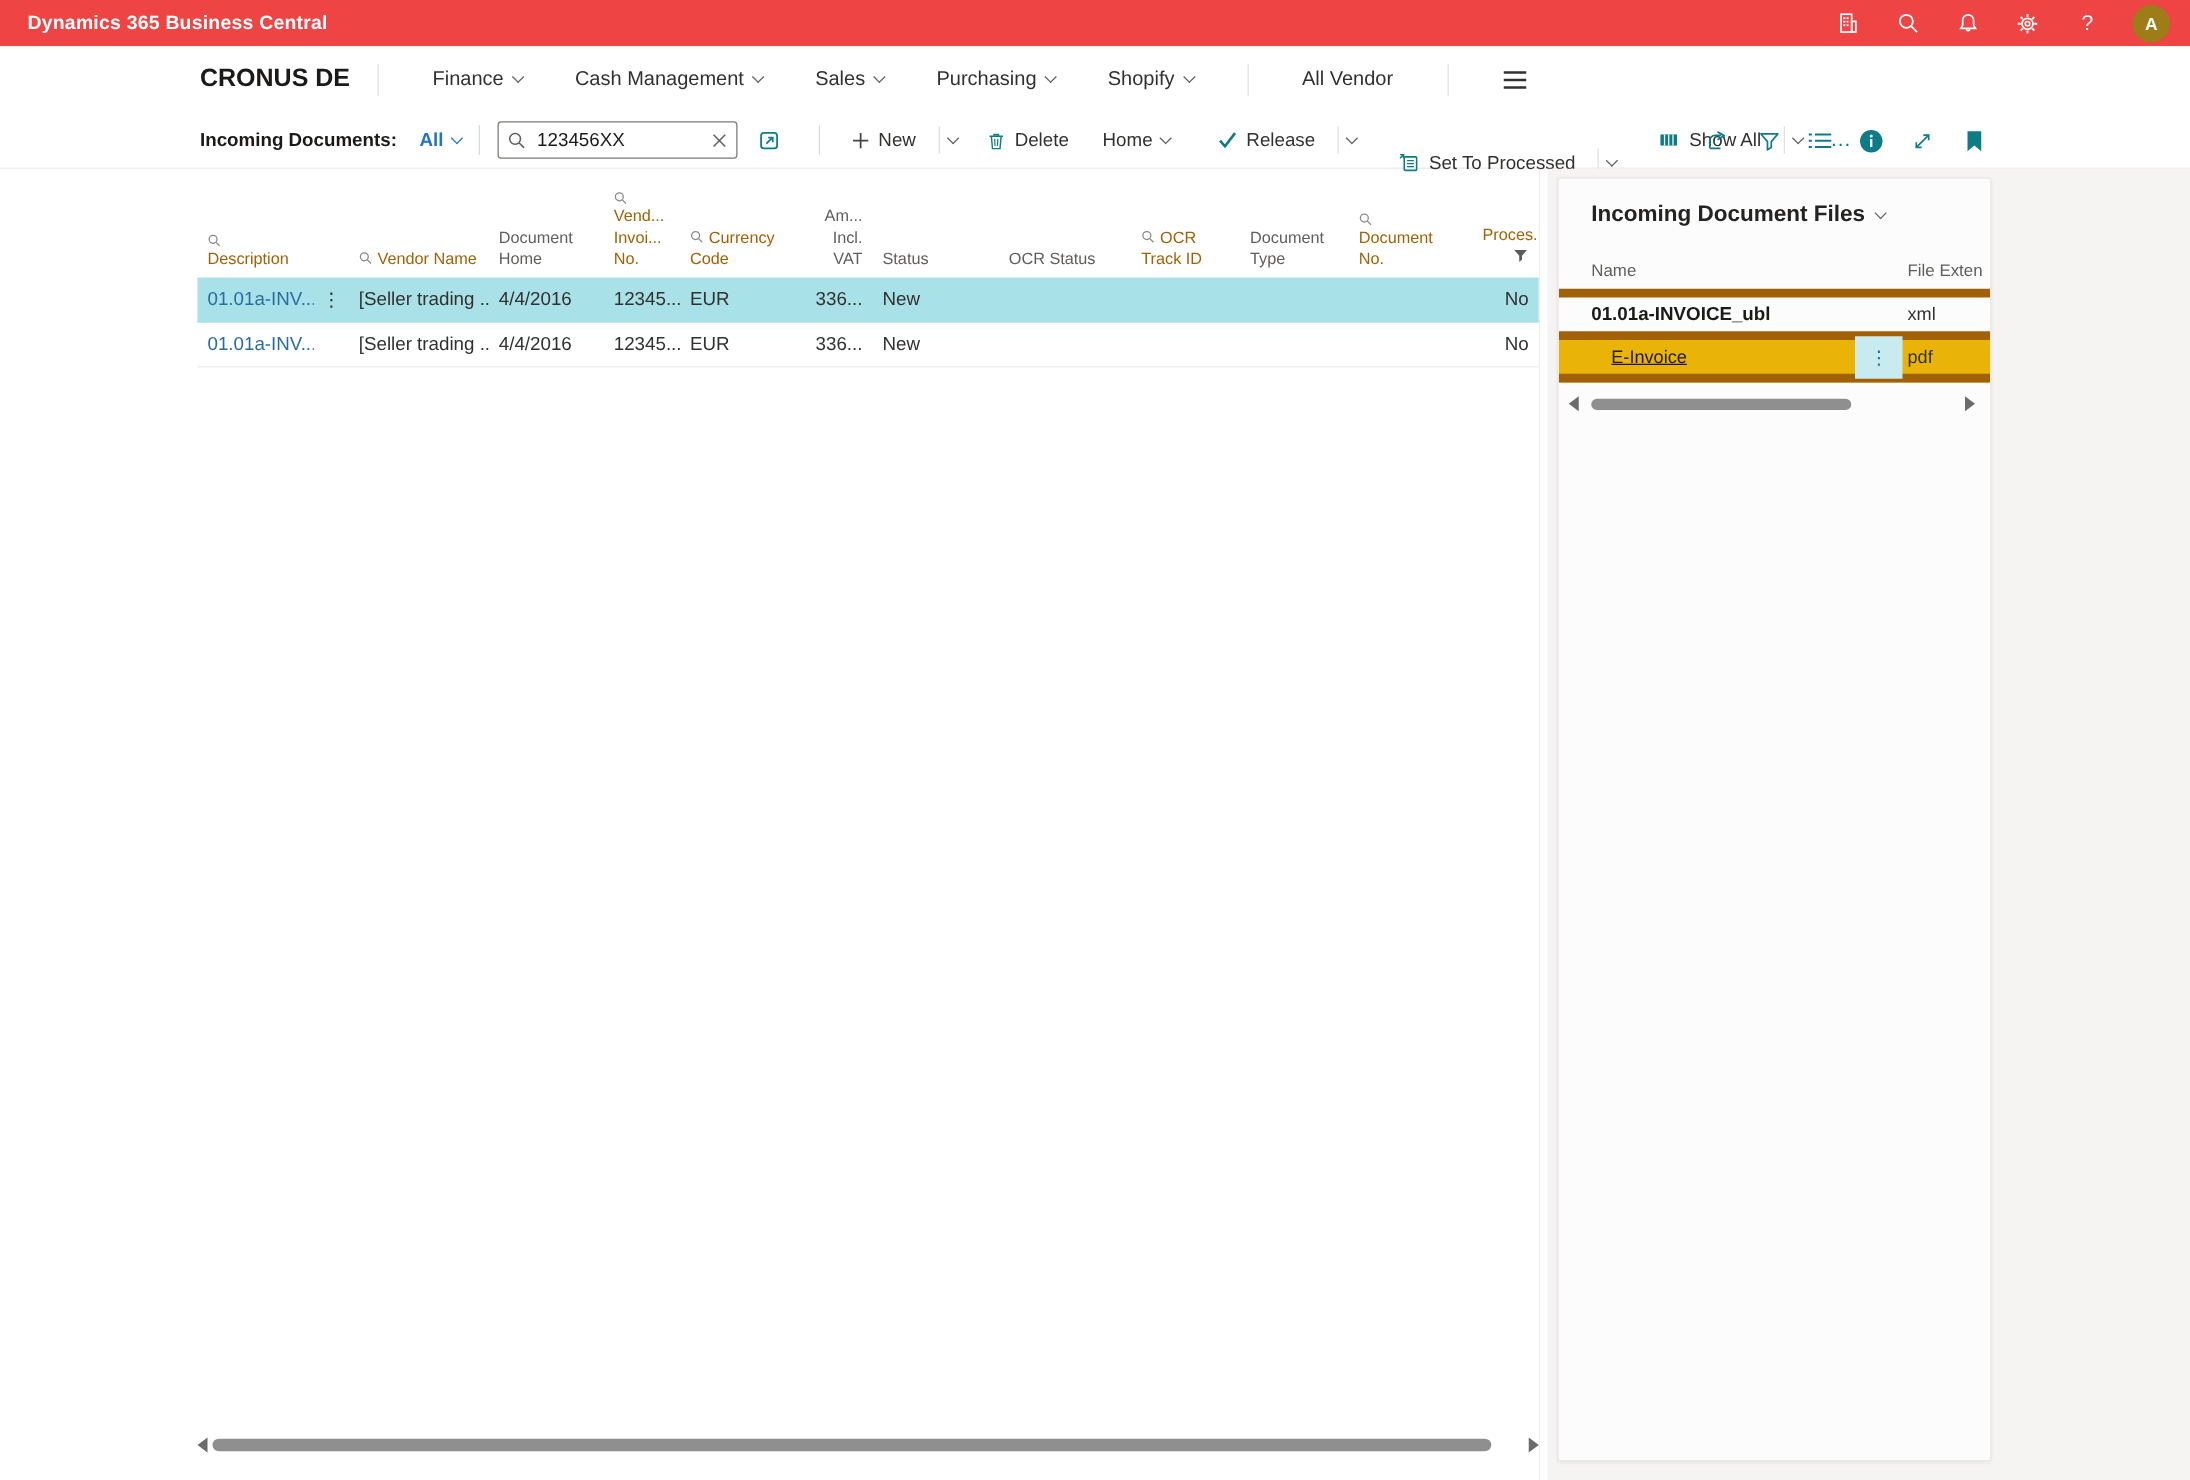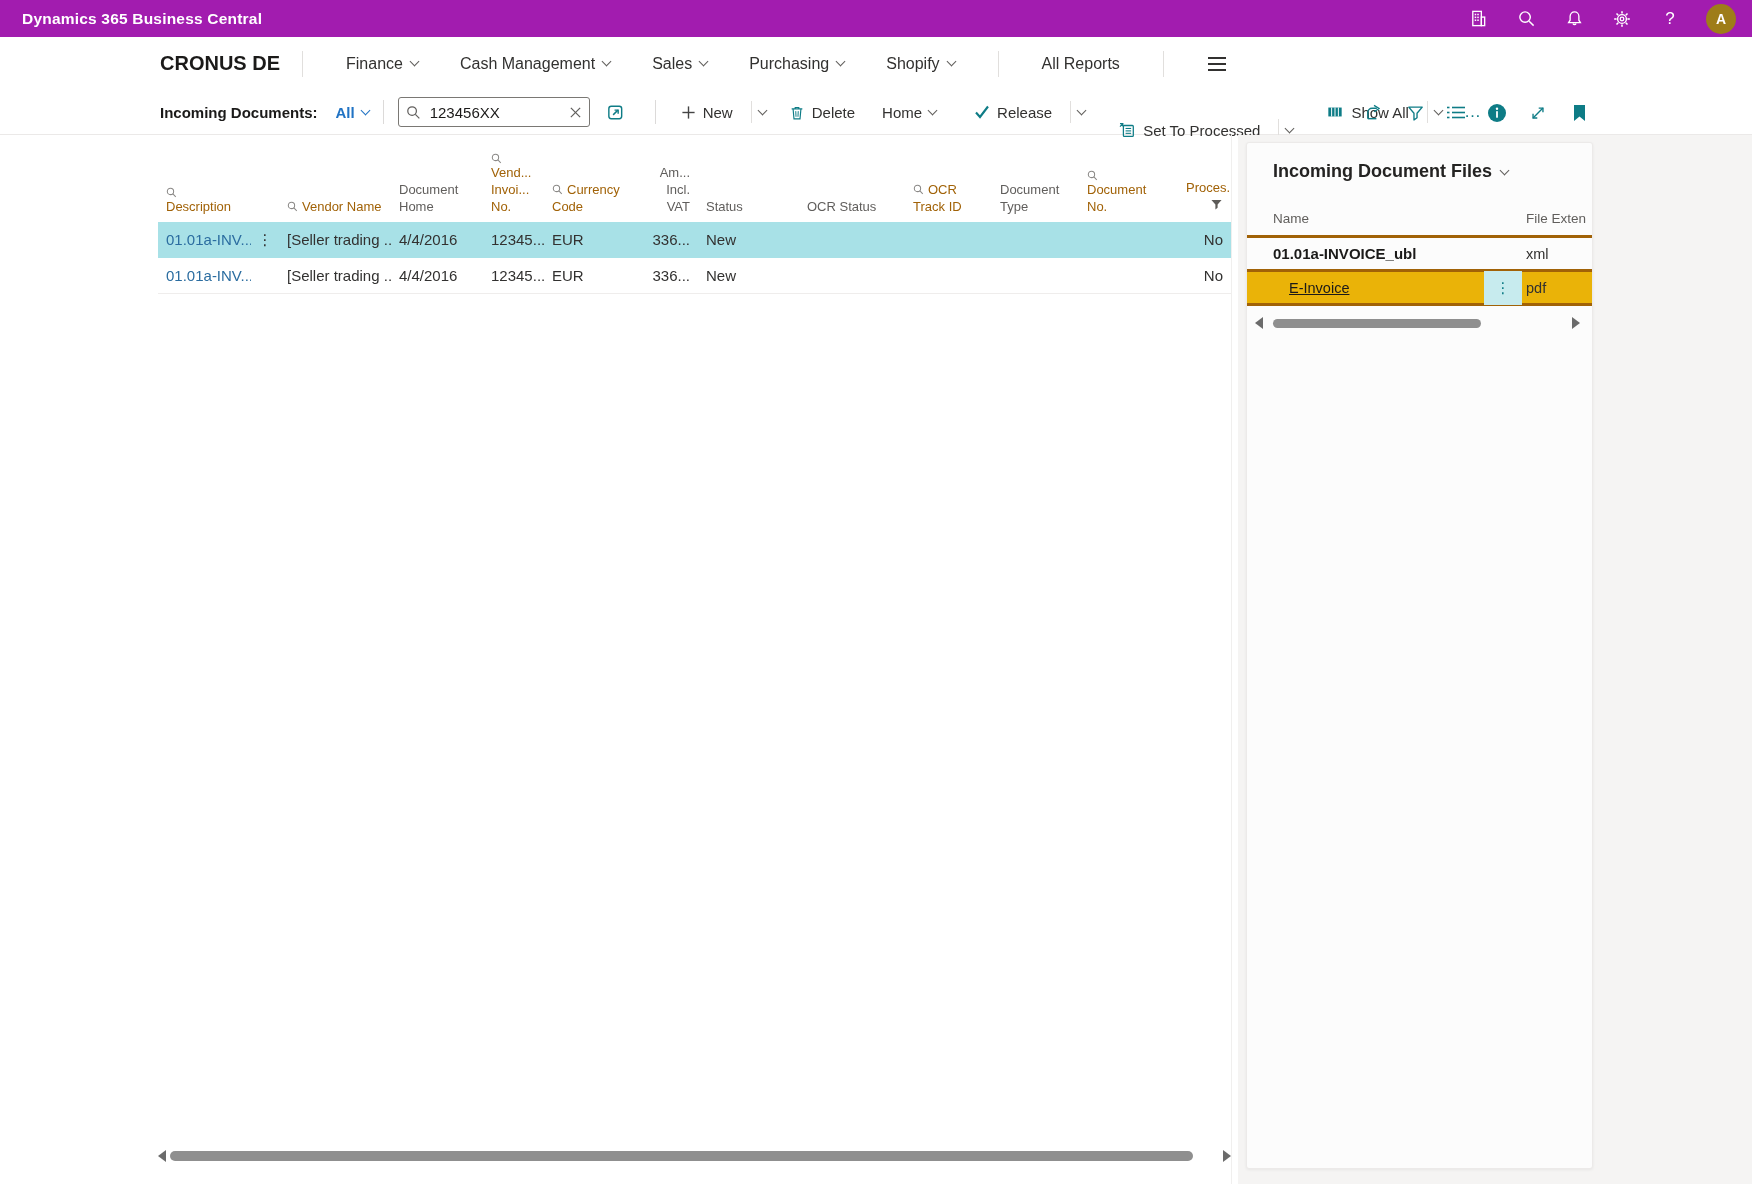--- a/index.html
+++ b/index.html
@@ -5,21 +5,21 @@
   * { box-sizing: border-box; }
   html,body { margin:0; padding:0; }
   body {
     width:1752px; height:1184px; position:relative; overflow:hidden;
     font-family:"Liberation Sans","DejaVu Sans",sans-serif;
     background:#ffffff; color:#323130;
   }
   svg { display:block; }
 
   
-  .topbar { position:absolute; left:0; top:0; width:100%; height:37px; background:#a21caf; display:flex; align-items:center; }
+  .topbar { position:absolute; left:0; top:0; width:100%; height:37px; background:#ef4444; display:flex; align-items:center; }
   .topbar-title { margin-left:22px; color:#fff; font-size:15.5px; font-weight:700; letter-spacing:.2px; }
   .topbar-right { margin-left:auto; margin-right:8px; display:flex; align-items:center; }
   .tb-icon { width:48px; height:37px; display:flex; align-items:center; justify-content:center; color:#fff; cursor:pointer; }
   .tb-help { font-size:17px; font-weight:400; color:#fff; }
   .avatar { width:30px; height:30px; border-radius:50%; background:#9e7d18; color:#fff; font-size:14px; font-weight:700; display:flex; align-items:center; justify-content:center; margin:0 8px 0 12px; }
 
   
   .navbar { position:absolute; left:0; top:37px; width:100%; height:53px; background:#fff; display:flex; align-items:center; }
   .company { margin-left:160px; font-size:20px; font-weight:700; color:#1b1a19; cursor:pointer; white-space:nowrap; }
   .nav-sep { width:1px; height:26px; background:#e1dfdd; margin:0 22px; flex:none; }
@@ -63,21 +63,21 @@
   .w-curr{width:93px;} .w-amt{width:61px;} .w-status{width:101px;}
   .w-ocrs{width:106px;} .w-ocrt{width:87px;} .w-dtype{width:87px;}
   .w-dno{width:99px;} .w-proc{width:53px;}
   .funnel-filled { display:inline-block; margin-top:3px; }
 
   
   .pane { position:absolute; left:1238px; top:135px; width:514px; bottom:0; background:#f5f4f3; }
   .card { position:absolute; left:8px; top:7px; width:347px; height:calc(100% - 22px); background:#fcfcfc; border:1px solid #eceae9; border-radius:3px; box-shadow:0 1px 3px rgba(0,0,0,.06); overflow:hidden; }
   .card-title { display:flex; align-items:center; gap:9px; padding:18px 0 12px 26px; font-size:18px; font-weight:700; color:#242322; cursor:pointer; }
   .card-title .chev { margin-top:-2px; }
-  .frow { display:flex; align-items:center; height:34px; border-bottom:3px solid #a16207; font-size:14.5px; color:#323130; padding-left:26px; }
+  .frow { display:flex; align-items:center; height:34px; border-bottom:7px solid #a16207; font-size:14.5px; color:#323130; padding-left:26px; }
   .frow.head { color:#605e5c; font-size:13.5px; height:36px; margin-top:8px; }
   .fname { flex:1; overflow:hidden; white-space:nowrap; }
   .fext { width:70px; flex:none; overflow:hidden; white-space:nowrap; padding-left:4px; }
   .fbold { font-weight:700; font-size:15px; color:#1b1a19; }
   .frow.attach { background:#eab308; padding-left:42px; }
   .attach-name { text-decoration:underline; color:#1b1a19; cursor:pointer; }
   .menu-cell { width:38px; height:34px; flex:none; background:#c7ebee; color:#0e7c86; display:flex; align-items:center; justify-content:center; font-size:15px; cursor:pointer; }
   .fscroll { display:flex; align-items:center; padding:11px 12px 0 8px; gap:6px; }
   .fscroll .track { flex:1; height:9px; position:relative; }
   .fscroll .thumb { position:absolute; left:4px; top:0; width:70%; height:9px; background:#8f8f8f; border-radius:5px; cursor:pointer; }
@@ -160,21 +160,21 @@
   <div class="nav-item">
       <span>Purchasing</span>
       <span class="chev"></span>
     </div>
   <div class="nav-item">
       <span>Shopify</span>
       <span class="chev"></span>
     </div>
   <div class="nav-sep"></div>
   <div class="nav-item">
-      <span>All Reports</span>
+      <span>All Vendor</span>
     </div>
   <div class="nav-sep"></div>
   <div class="hamburger">
       <span></span>
       <span></span>
       <span></span>
     </div>
 </div>
 
 <div class="cmdbar">

